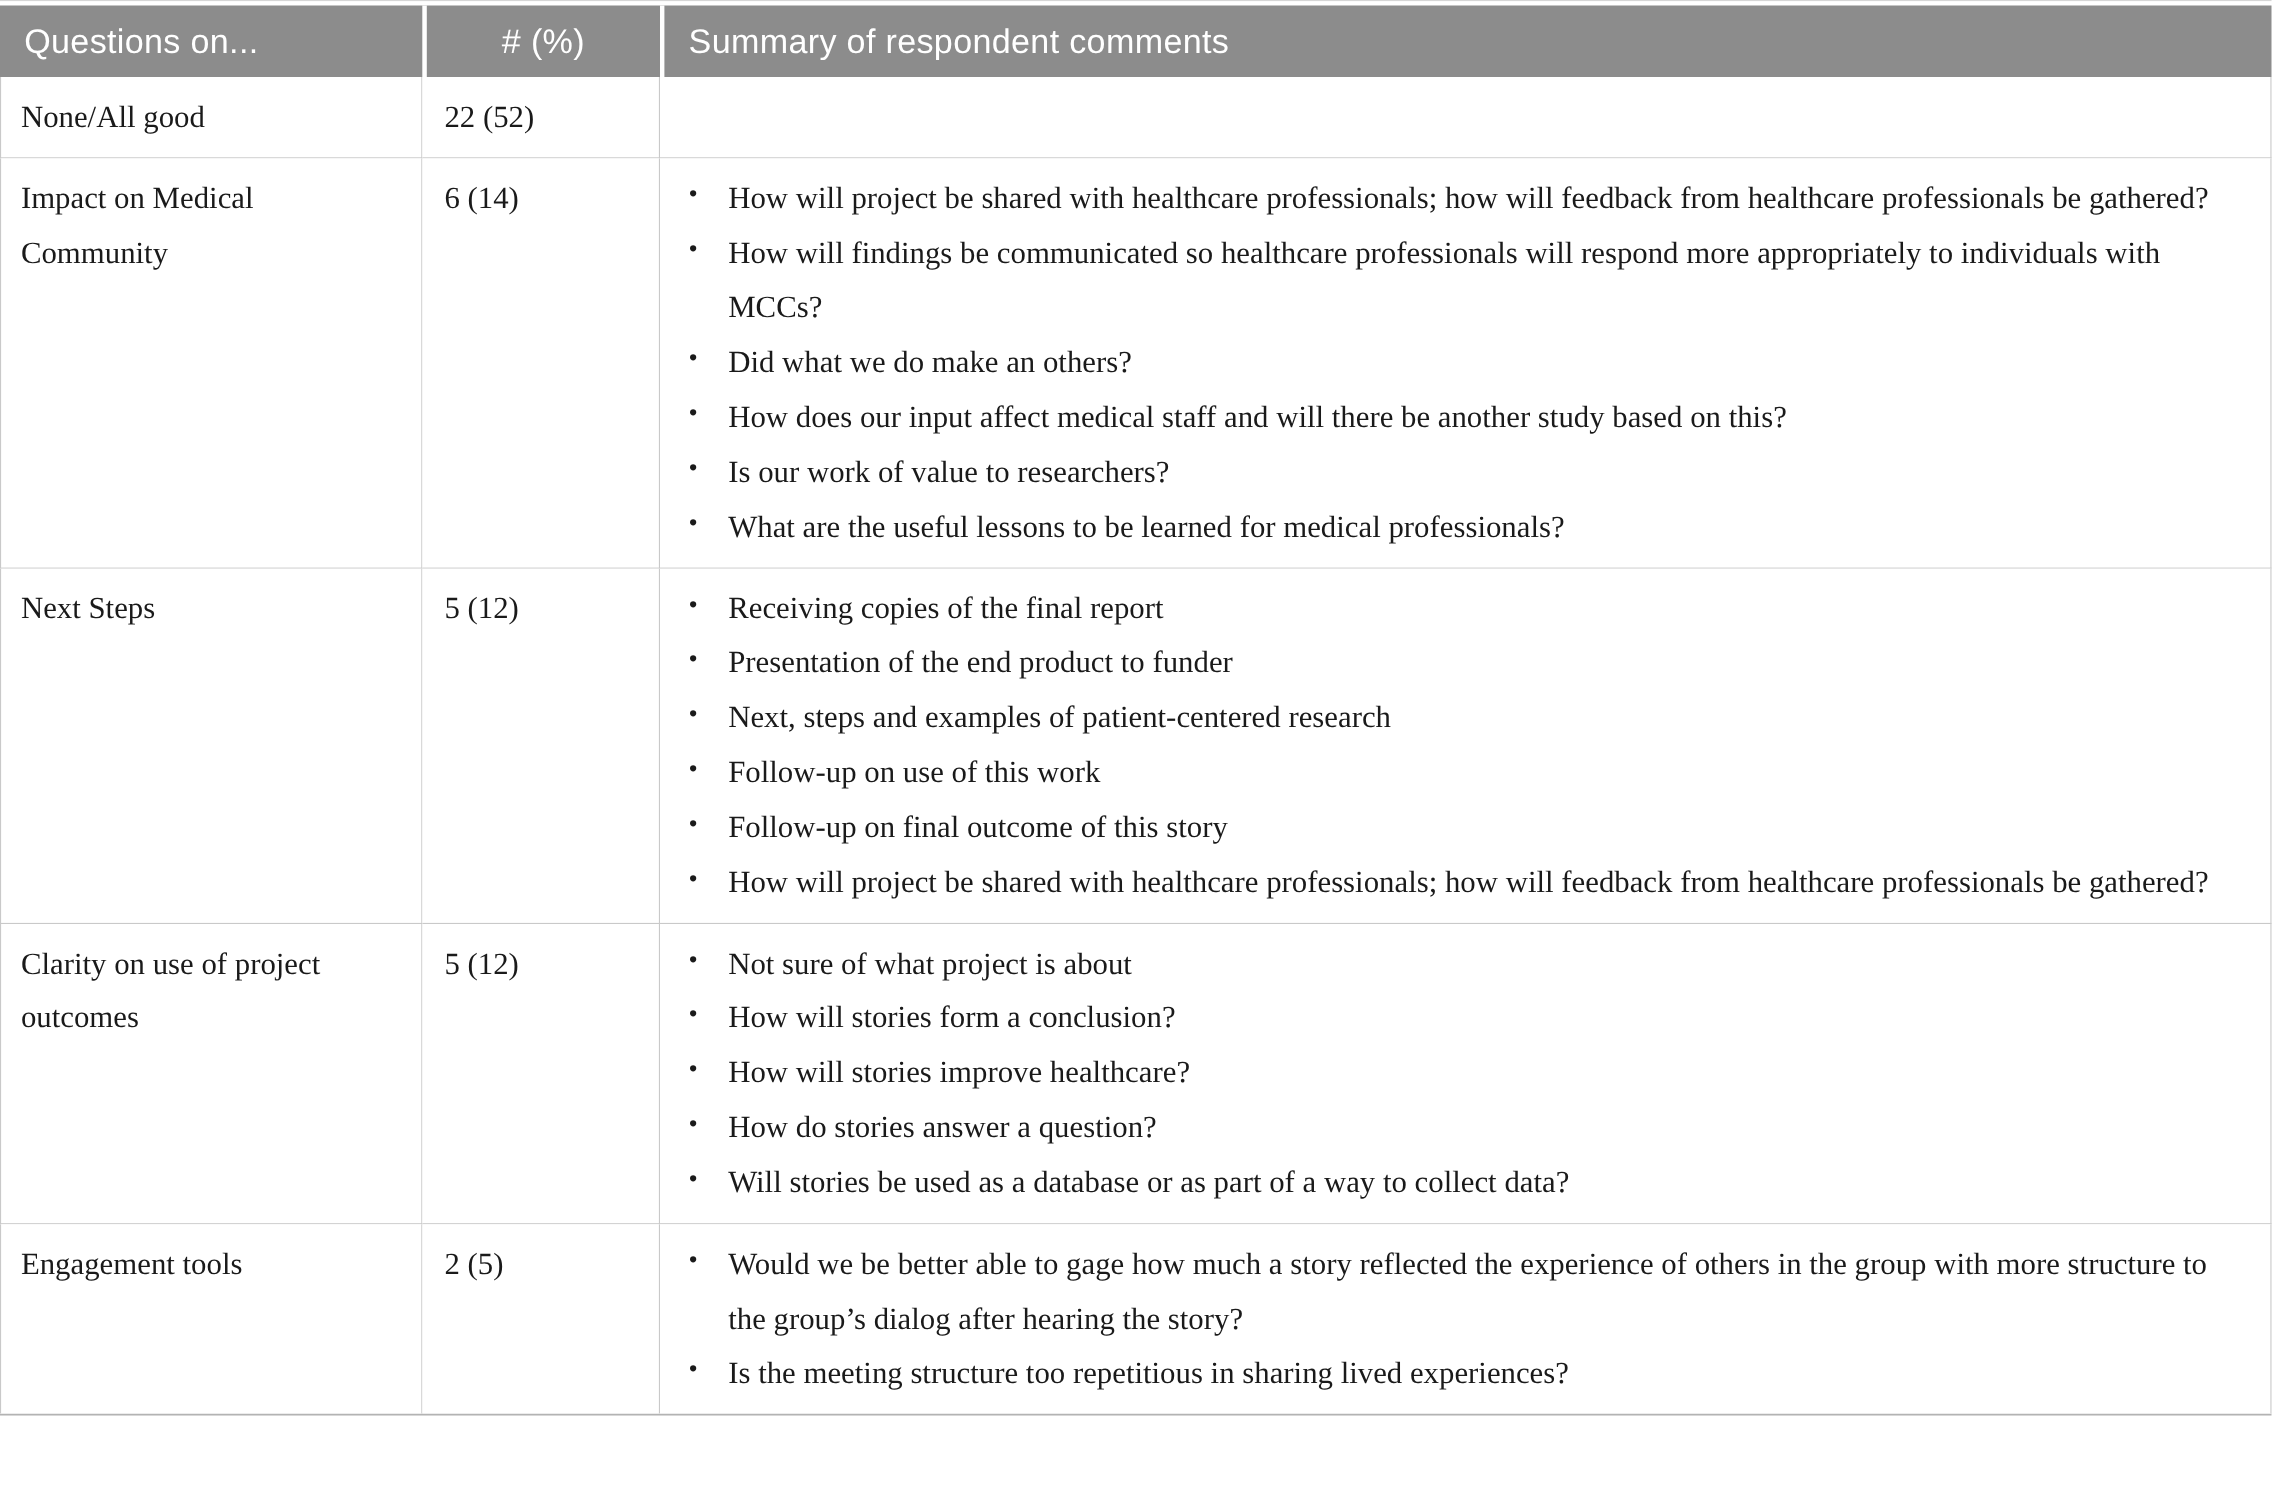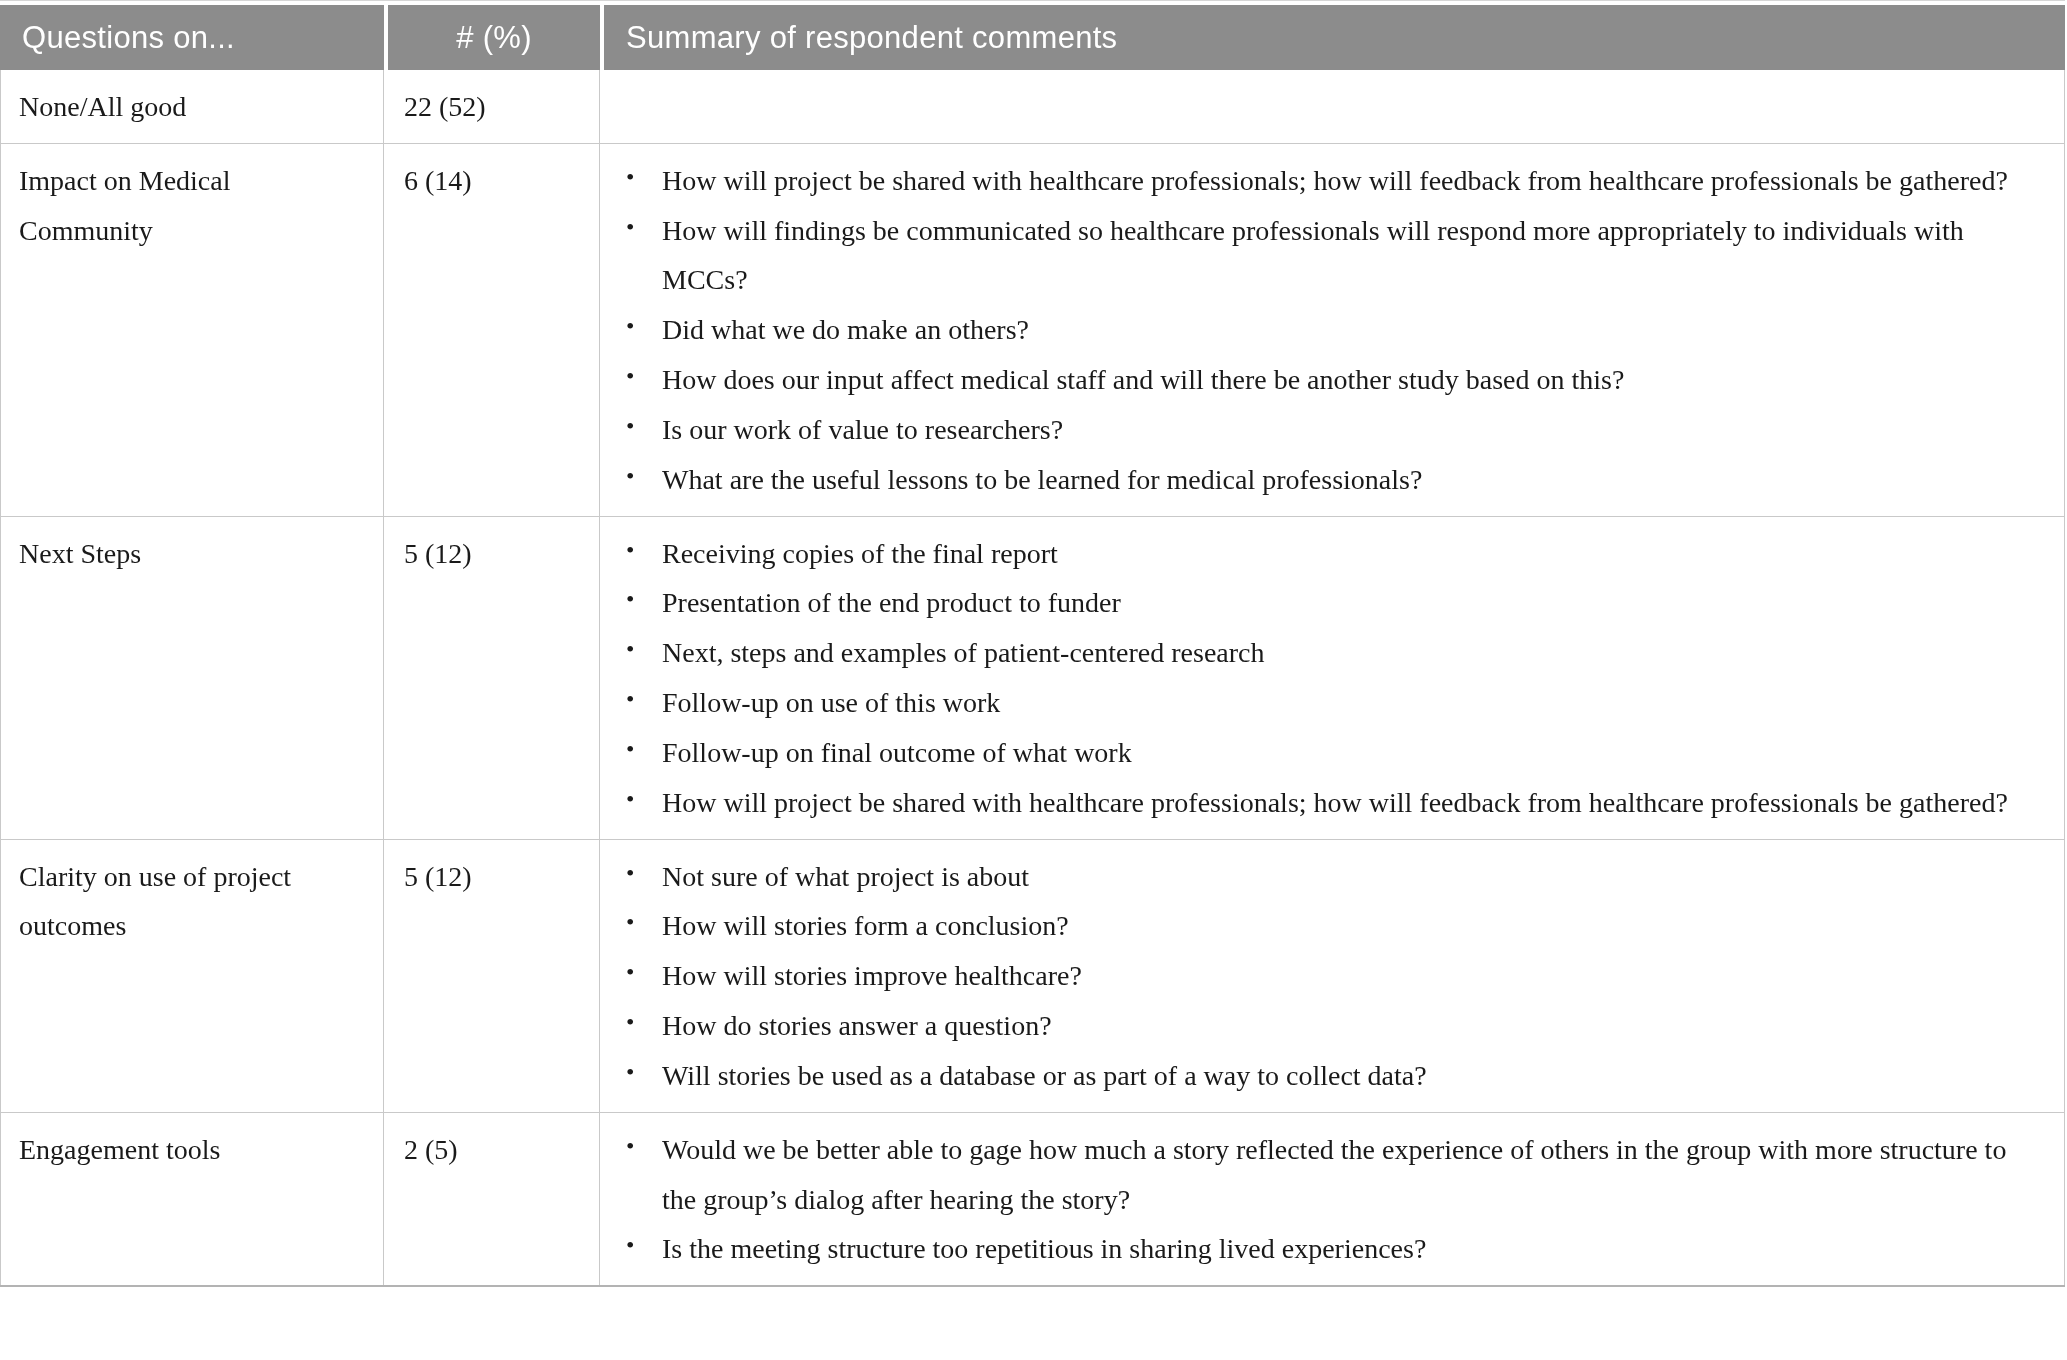--- a/index.html
+++ b/index.html
@@ -147,21 +147,21 @@
             <div class="comment">
               <span class="bullet">•</span>
               <span class="ctext">Next, steps and examples of patient-centered research</span>
             </div>
             <div class="comment">
               <span class="bullet">•</span>
               <span class="ctext">Follow-up on use of this work</span>
             </div>
             <div class="comment">
               <span class="bullet">•</span>
-              <span class="ctext">Follow-up on final outcome of what work</span>
+              <span class="ctext">Follow-up on final outcome of this story</span>
             </div>
             <div class="comment">
               <span class="bullet">•</span>
               <span class="ctext">How will project be shared with healthcare professionals; how will feedback from healthcare professionals be gathered?</span>
             </div>
           </td>
         </tr>
         <tr>
           <td class="topic">Clarity on use of project outcomes</td>
           <td class="count">5 (12)</td>

